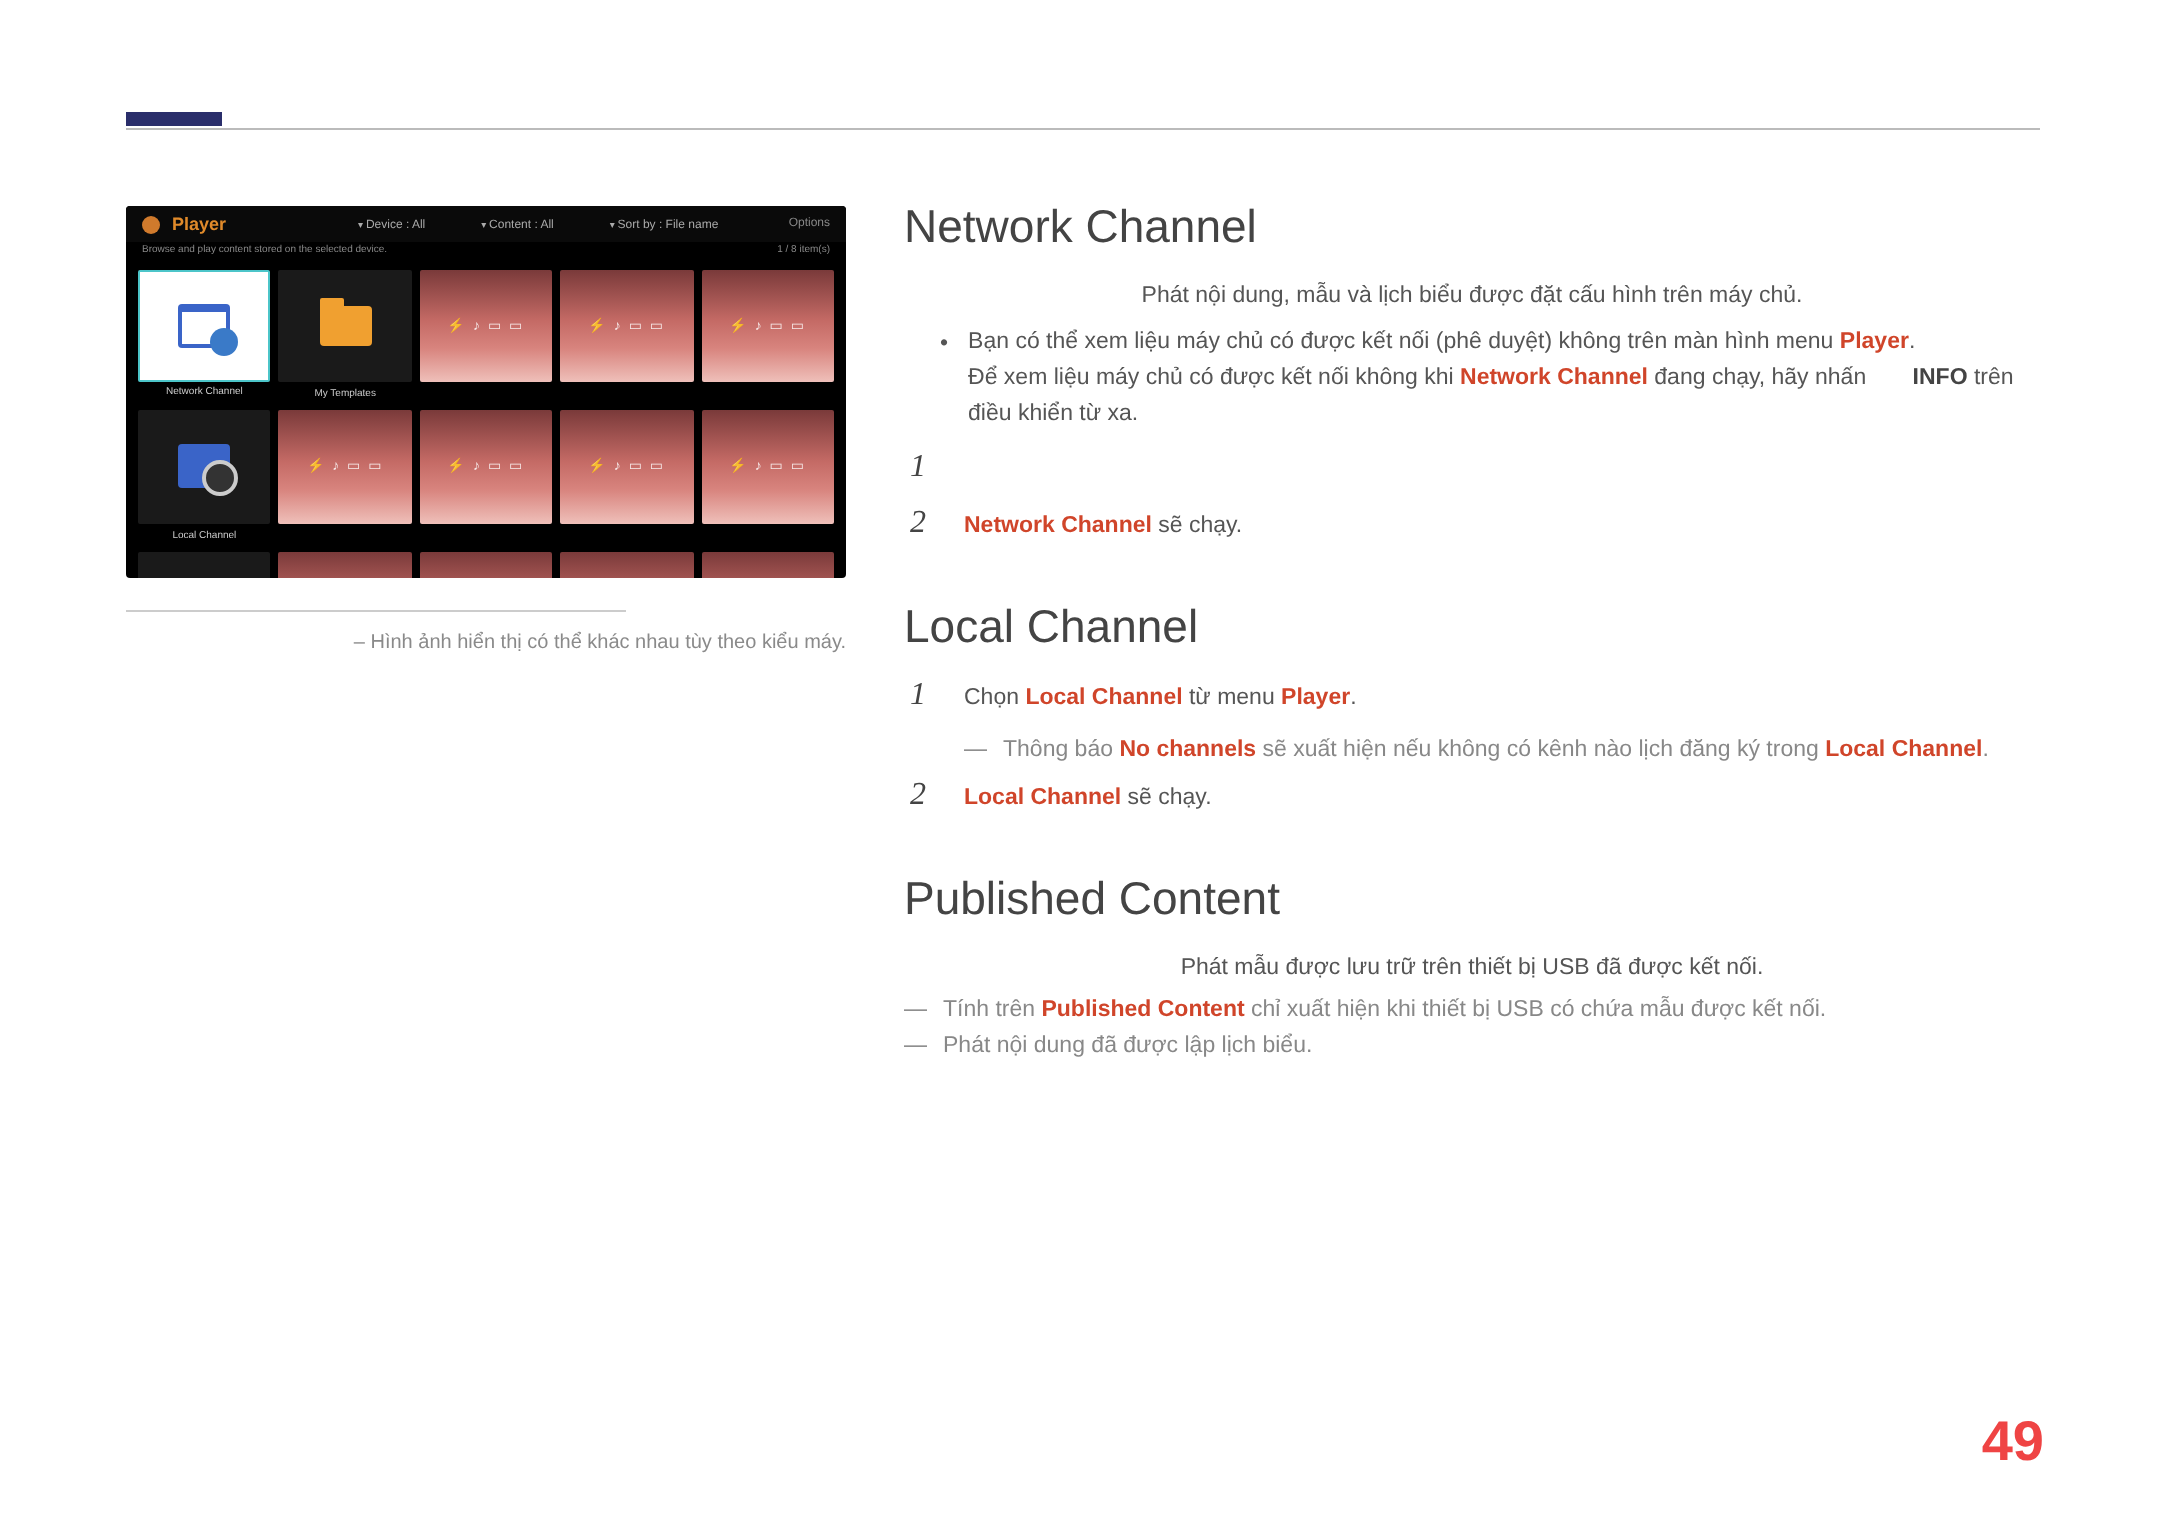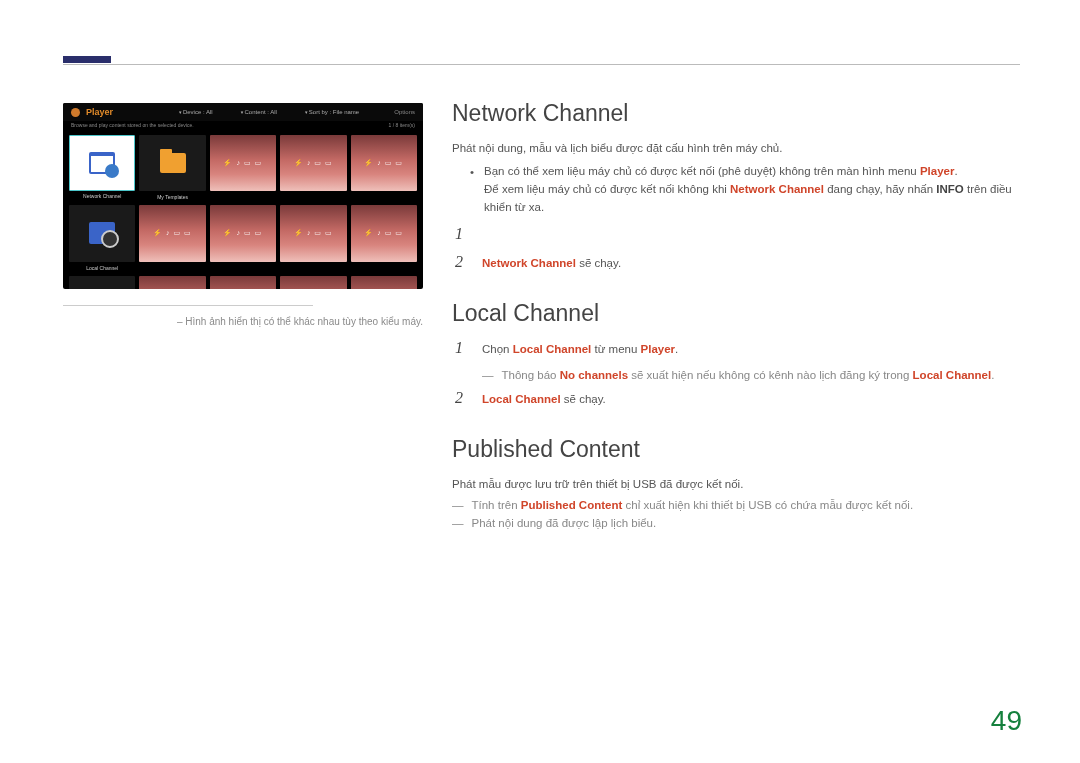--- a/index.html
+++ b/index.html
@@ -98,36 +98,36 @@
     width: 250px; height:1px; background:#ccc; margin: 16px 0 10px;
   }
   .caption { font-size: 10px; color:#8a8a8a;text-align:right; }
   .right-col {
     position:absolute;
     top: 100px;
     left: 452px;
     right: 60px;
   }
   .h2 { font-size: 23px; font-weight:400; color:#444; margin-bottom:12px; }
-  .para { font-size: 11.5px; color:#555; line-height:1.6; margin-bottom:6px;}
+  .para { font-size: 11.5px; color:#555; line-height:1.6; margin-bottom:6px;text-align:center;}
   .bullet { display:flex; gap:10px; font-size:11.5px; color:#555; line-height:1.55; margin-left:18px; margin-bottom:3px;}
   .bullet .dot{ flex:0 0 auto; padding-top:1px;}
   .em { color:#d0452a; font-weight:bold; }
-  .emb { color:#444; font-weight:bold; }
+  .emb { color:#444; font-weight:bold;margin-left:20px; }
   .steps { margin-top:8px; }
   .step { display:flex; gap:16px; margin-bottom:10px; font-size:11.5px; color:#555; align-items:baseline;}
   .step .num { font-family: Georgia, 'Times New Roman', serif; font-style:italic; font-size:16px; color:#444; width:14px; text-align:center;}
   .step .txt { line-height:1.6; }
   .note { display:flex; gap:8px; font-size:11.5px; color:#888; margin-left:30px; margin-bottom:8px;}
   .note .dash{ color:#888;}
   .section { margin-bottom:28px; }
   .foot-note { display:flex; gap:8px; font-size:11.5px; color:#888; margin-bottom:6px;}
   .page-num {
     position:absolute; bottom:26px; right:58px;
-    font-size:28px; color:#15803d; font-weight:400;
+    font-size:28px; color:#ef4444; font-weight:700;
   }
 </style>
 </head>
 <body>
 
 <div class="top-bar"></div>
 <div class="top-rule"></div>
 
 <div class="left-col">
   <div class="screenshot">

